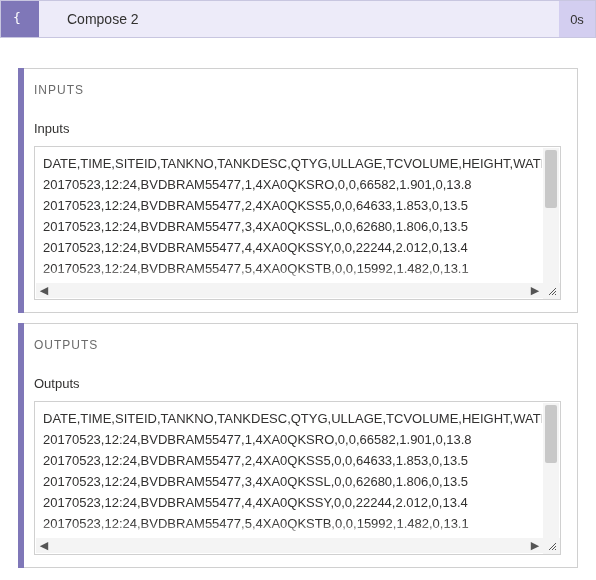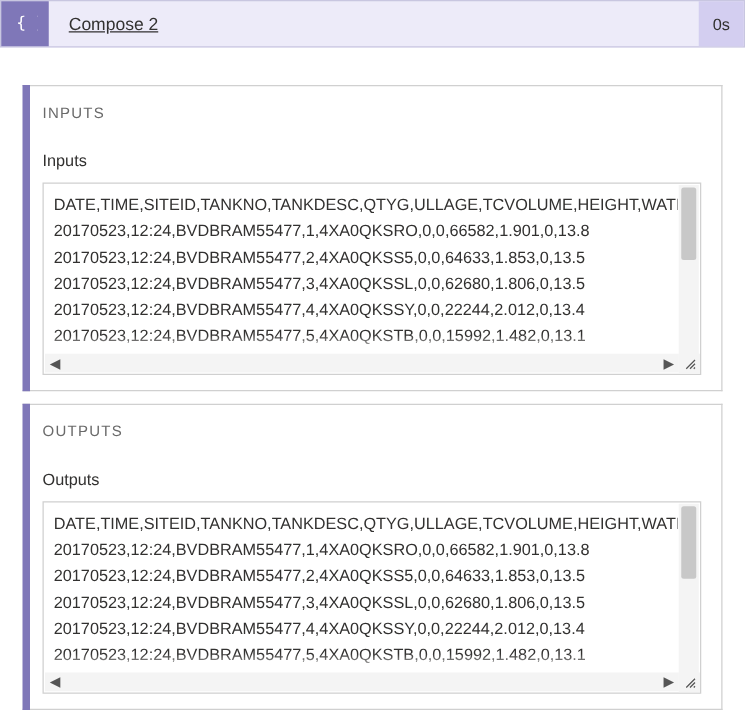--- a/index.html
+++ b/index.html
@@ -24,26 +24,25 @@
     width: 38px;
     height: 100%;
     background: #7f77b8;
     display: flex;
     align-items: center;
     justify-content: center;
     flex: 0 0 auto;
   }
   .step-title {
     flex: 1 1 auto;
-    padding-left: 16px;
+    padding-left: 28px;
     font-size: 14px;
     display: flex;
     align-items: center;
     color: #323130;
-    text-decoration: underline;
   }
   .step-duration-box {
     width: 36px;
     background: #d3cef0;
     display: flex;
     align-items: center;
     justify-content: center;
     font-size: 13px;
     color: #323130;
     flex: 0 0 auto;

